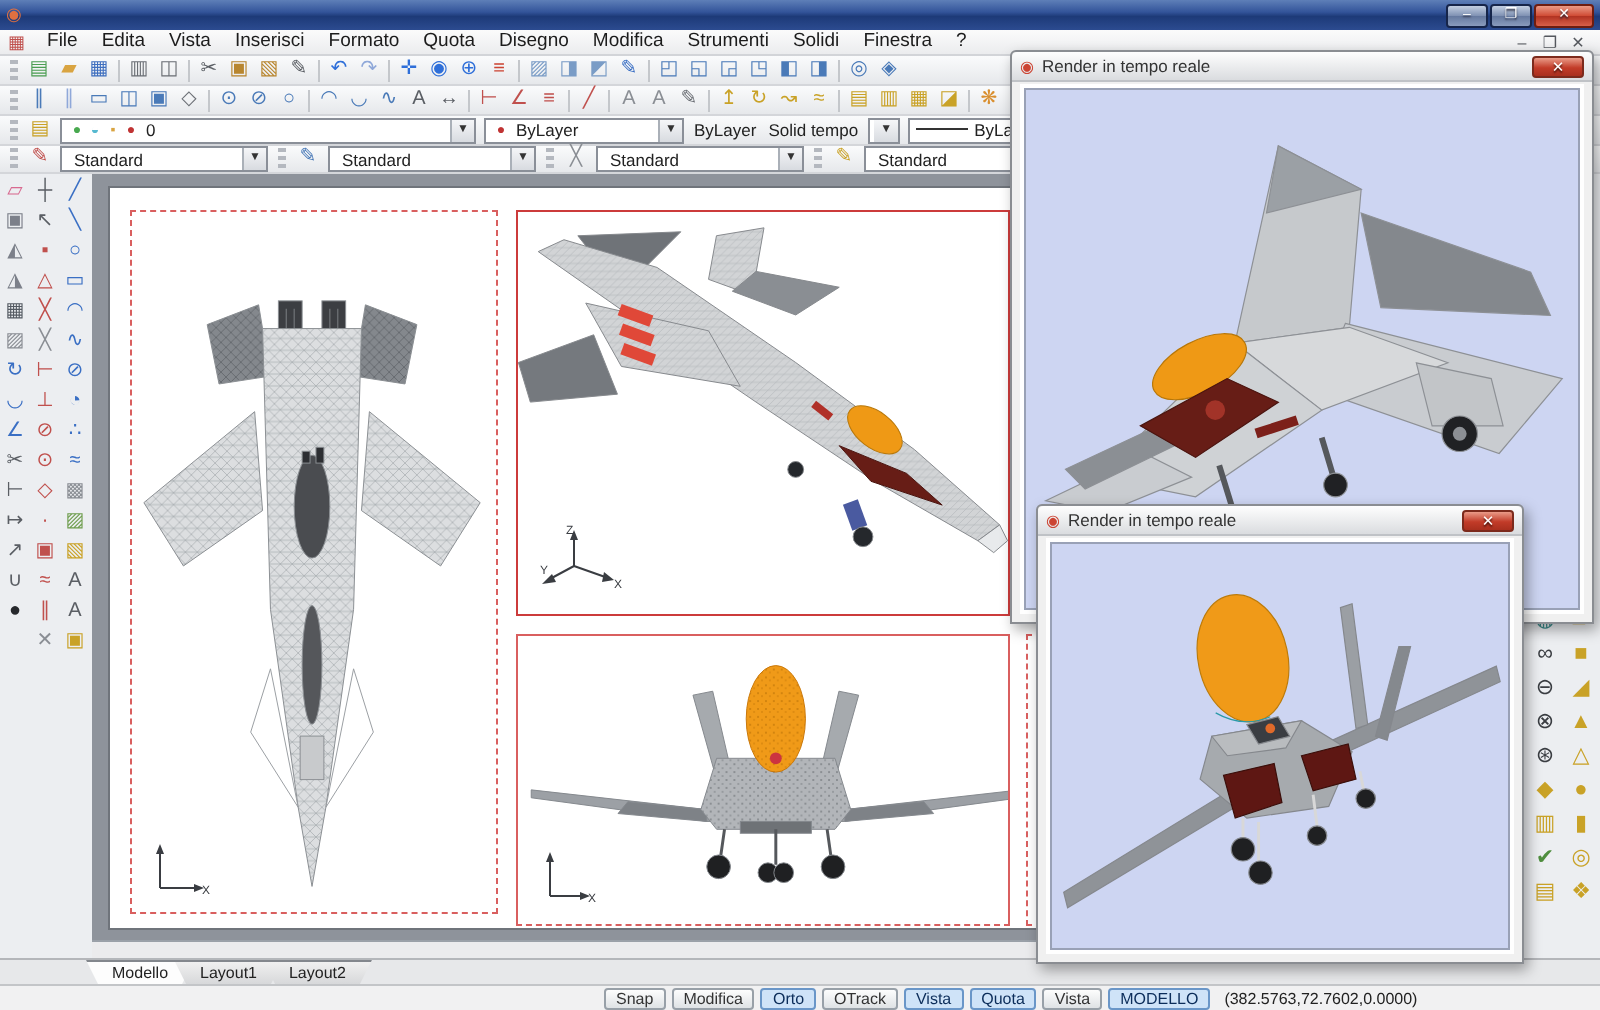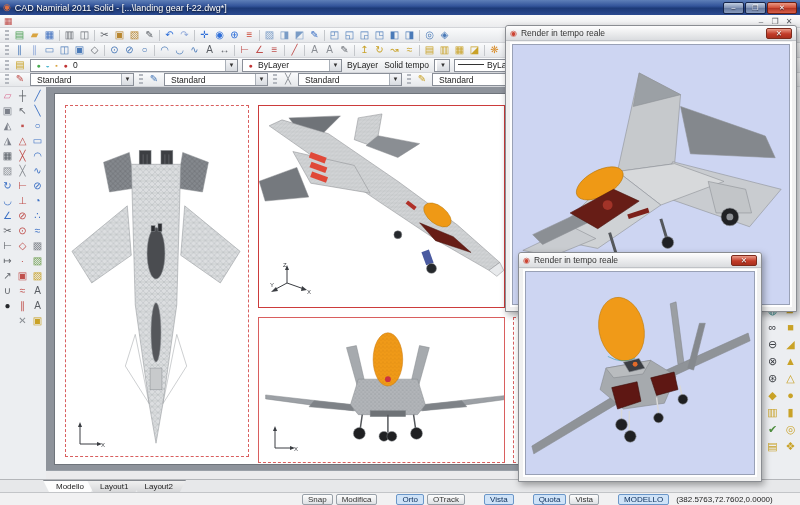--- a/index.html
+++ b/index.html
@@ -83,21 +83,21 @@
   .tabrow { position:absolute; left:0; top:479px; width:800px; height:13px; background:#e7e8ea;
     border-top:1px solid #b4b6ba; display:flex; padding-left:48px; }
   .tab { height:12px; line-height:11px; font-size:8px; padding:0 13px; color:#222;
     background:linear-gradient(#f0f0f0,#d7d8da); border-top:1px solid #83878d; margin:0 -5px;
     clip-path:polygon(0 0,100% 0,calc(100% - 6px) 100%,6px 100%); }
   .tab.active { background:#fdfdfd; }
   .statusbar { position:absolute; left:0; top:492px; width:800px; height:13px; background:#f1f1f2;
     border-top:1px solid #c3c5c8; display:flex; align-items:center; gap:3px; padding-left:302px; }
   .sbtn { font-size:8px; height:11px; line-height:9px; padding:0 5px; border:1px solid #98a0a8;
     border-radius:2px; background:linear-gradient(#fdfdfd,#dfe2e5); color:#333; flex:0 0 auto; }
-  .sbtn.active { background:#cfe3f8; border-color:#6a96c8; color:#0c2d5a;margin-left:16px; }
+  .sbtn.active { background:#cfe3f8; border-color:#6a96c8; color:#0c2d5a; }
   .coords { font-size:8px; color:#222; margin-left:4px; white-space:nowrap; }
 
   
   .rwin { position:absolute; background:#f0f0f0; border:1px solid #8a8d92; border-radius:3px 3px 0 0;
     box-shadow:2px 3px 7px rgba(0,0,0,.35); }
   #rw1 { left:505px; top:25px; width:292px; height:287px; }
   #rw2 { left:518px; top:252px; width:244px; height:230px; }
   .rtitle { height:15px; display:flex; align-items:center; padding:0 4px;
     background:linear-gradient(#fefefe,#dadcdf); border-bottom:1px solid #bfc2c6; border-radius:3px 3px 0 0; }
   .ricon-t { color:#cc4433; font-size:8px; margin-right:4px; }
@@ -109,30 +109,43 @@
   .rview { position:absolute; inset:2px; border:1px solid #99a1b6; background:#cdd5f2; overflow:hidden; }
   .rview svg { position:absolute; left:0; top:0; width:100%; height:100%; }
 </style>
 </head>
 <body>
 
 <div id="app">
 
   <div class="titlebar">
     <span class="appicon">◉</span>
-    <span class="wtitle">CAD Namirial 2011 Solid - [...\landing gear f-22.dwg*]</span>
     <div class="wincontrols">
         <span class="winbtn">–</span>
         <span class="winbtn">❐</span>
         <span class="winbtn">✕</span>
       </div>
   </div>
 
   <div class="menubar">
     <span class="mdiicon">▦</span>
+    <div style="display:flex">
+        <span class="menuitem">File</span>
+        <span class="menuitem">Edita</span>
+        <span class="menuitem">Vista</span>
+        <span class="menuitem">Inserisci</span>
+        <span class="menuitem">Formato</span>
+        <span class="menuitem">Quota</span>
+        <span class="menuitem">Disegno</span>
+        <span class="menuitem">Modifica</span>
+        <span class="menuitem">Strumenti</span>
+        <span class="menuitem">Solidi</span>
+        <span class="menuitem">Finestra</span>
+        <span class="menuitem">?</span>
+      </div>
     <div class="mdicontrols">
         <span class="mdibtn">–</span>
         <span class="mdibtn">❐</span>
         <span class="mdibtn">✕</span>
       </div>
   </div>
 
   <div class="tbrow" id="tb1">
     <span class="tbgrip"></span>
     <div style="display:flex;align-items:center">

